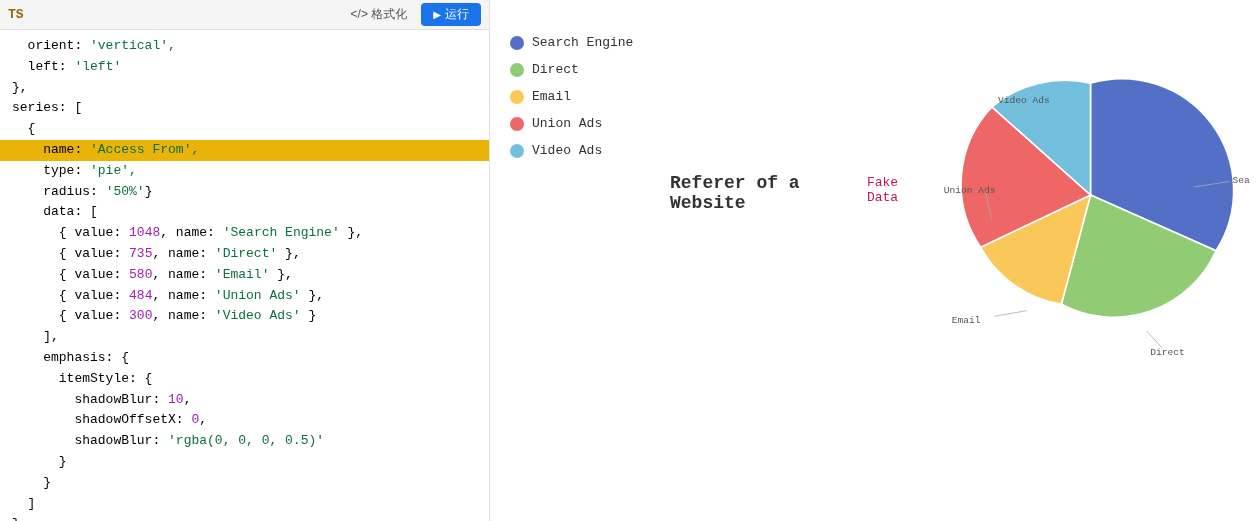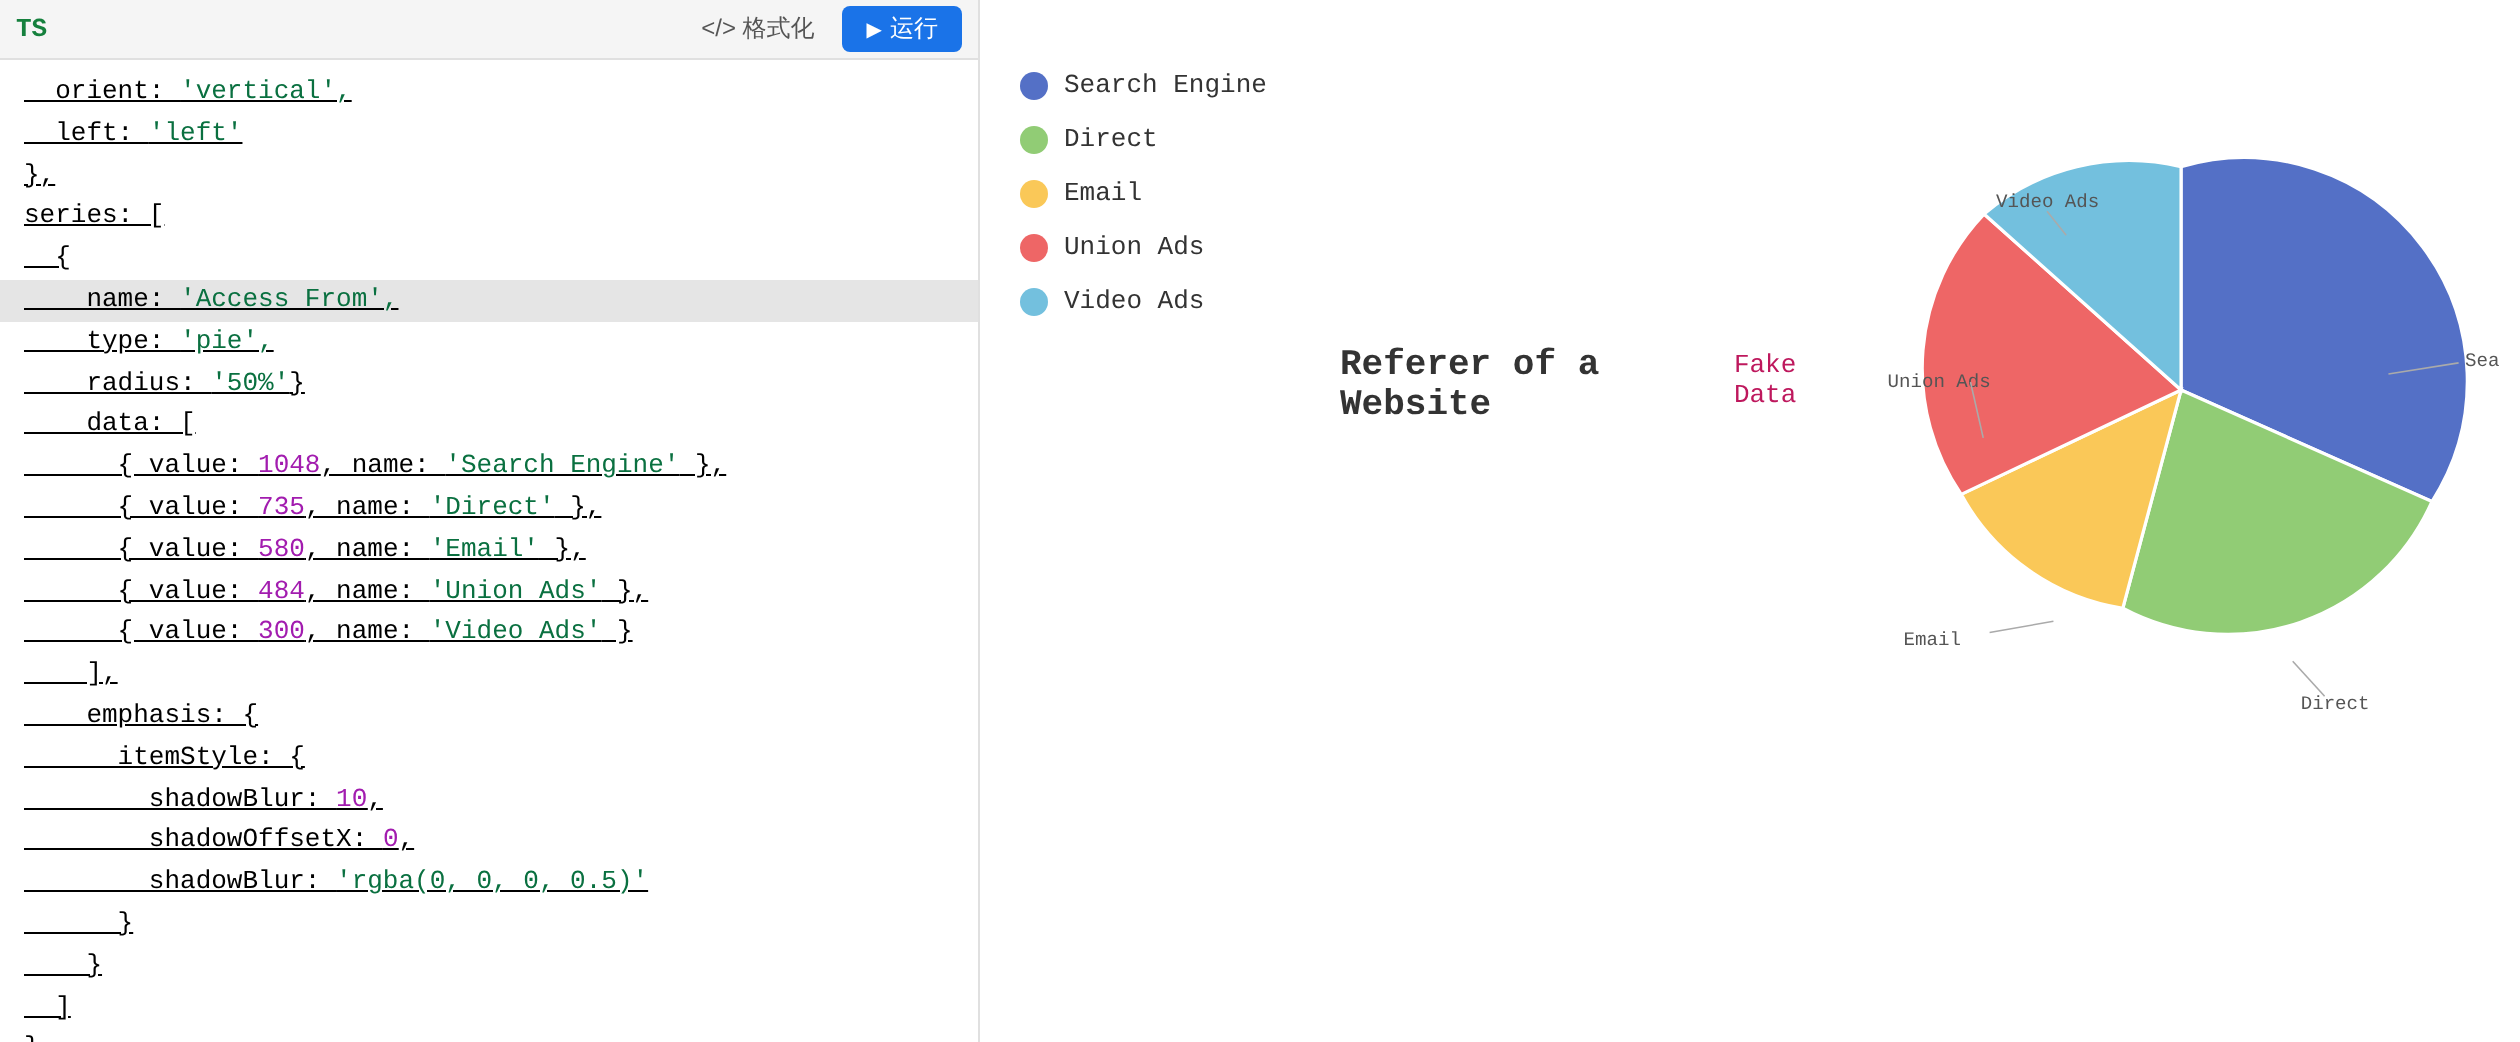--- a/index.html
+++ b/index.html
@@ -27,21 +27,21 @@
       display: flex;
       align-items: center;
       justify-content: space-between;
       padding: 4px 8px;
       border-bottom: 1px solid #e0e0e0;
       background: #f5f5f5;
       height: 30px;
     }
 
     .editor-lang {
-      color: #15803d;
+      color: #a16207;
       font-size: 13px;
       font-weight: bold;
     }
 
     .toolbar-right {
       display: flex;
       gap: 8px;
       align-items: center;
     }
 
@@ -72,32 +72,31 @@
       content: '▶';
       font-size: 10px;
     }
 
     .code-area {
       flex: 1;
       overflow-y: auto;
       padding: 6px 0;
       font-size: 13px;
       line-height: 1.6;
-      text-decoration: underline;
     }
 
     .code-line {
       display: flex;
       align-items: flex-start;
       padding: 0 12px;
       white-space: pre;
     }
 
     .code-line.highlighted {
-      background: #e5e5e5;
+      background: #eab308;
     }
     .str { color: #0a7040; }
     .num { color: #a21caf; }
     .prop { color: #000; }
 
     
     .chart-panel {
       flex: 1;
       background: #fff;
       display: flex;

